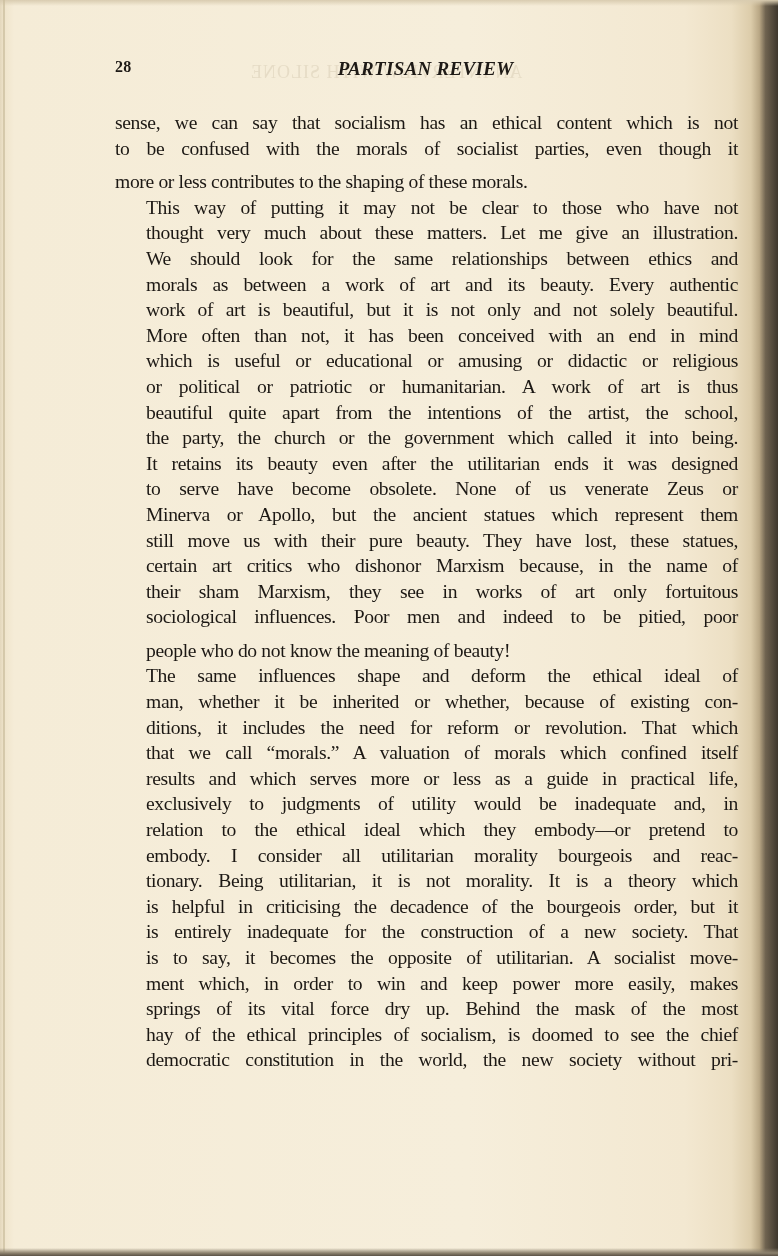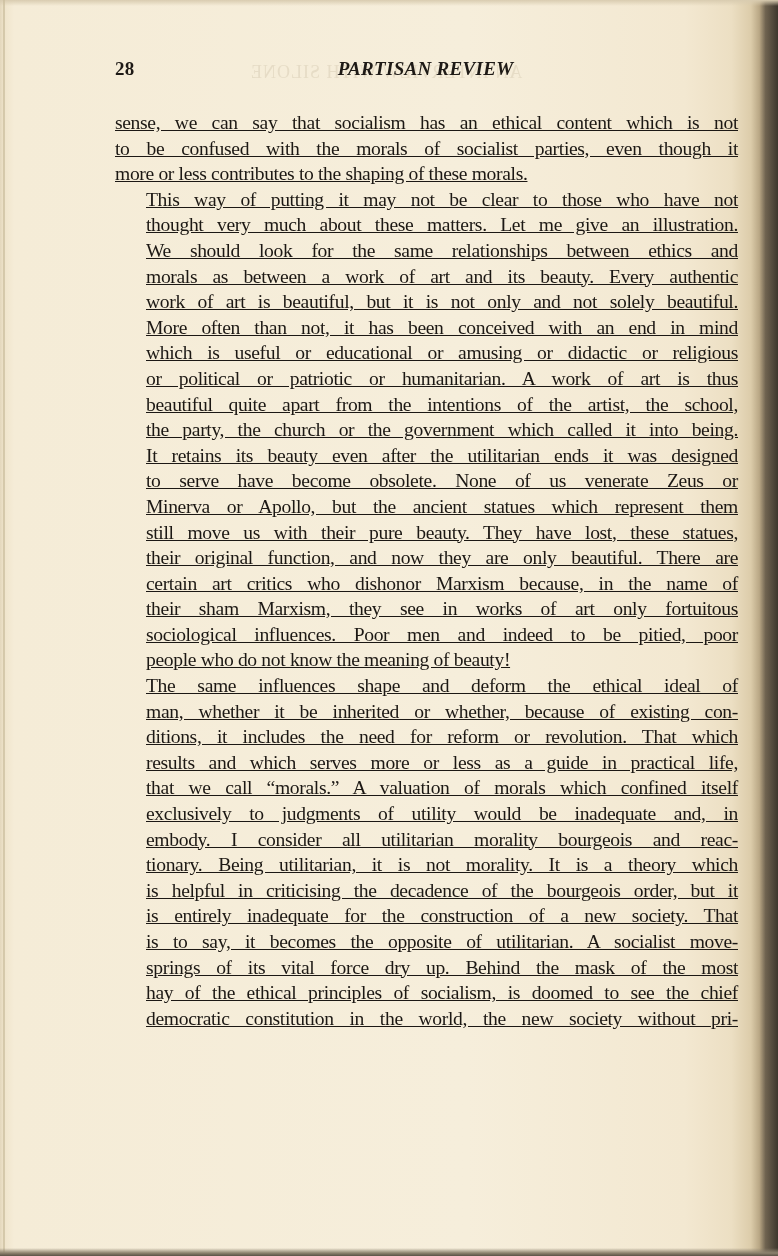--- a/index.html
+++ b/index.html
@@ -47,21 +47,21 @@
       position: absolute;
       top: 58px;
       left: 115px;
       width: 623px;
       height: 28px;
       color: #1e1a16;
     }
     .page-number {
       position: absolute;
       left: 0; top: 0;
-      font-size: 19px;
+      font-size: 16px;
       font-weight: bold;
       letter-spacing: 0.2px;
     }
     .running-title {
       position: absolute;
       left: 0; right: 0; top: 0;
       text-align: center;
       font-size: 19px;
       font-weight: bold;
       font-style: italic;
@@ -76,32 +76,32 @@
       color: #1c1814;
       font-size: 19.6px;
       line-height: 25.6px;
       letter-spacing: -0.35px;
       text-align: justify;
     }
     .body-text p {
       margin: 0;
       text-align: justify;
       text-align-last: justify;
-      text-decoration: underline;
     }
     .body-text p.indent {
       text-indent: 31px;
     }
     .body-text p .line {
       display: block;
       text-align: justify;
       text-align-last: justify;
     }
     .body-text p .line.last {
       text-align-last: left;
+      margin-top: 8px;
     }
     .ghost {
       
       position: absolute;
       left: 250px; top: 62px;
       font-size: 18px;
       color: #e6dcc6;
       transform: scaleX(-1);
       letter-spacing: 1px;
       pointer-events: none;
@@ -134,36 +134,37 @@
       <span class="line">work of art is beautiful, but it is not only and not solely beautiful.</span>
       <span class="line">More often than not, it has been conceived with an end in mind</span>
       <span class="line">which is useful or educational or amusing or didactic or religious</span>
       <span class="line">or political or patriotic or humanitarian. A work of art is thus</span>
       <span class="line">beautiful quite apart from the intentions of the artist, the school,</span>
       <span class="line">the party, the church or the government which called it into being.</span>
       <span class="line">It retains its beauty even after the utilitarian ends it was designed</span>
       <span class="line">to serve have become obsolete. None of us venerate Zeus or</span>
       <span class="line">Minerva or Apollo, but the ancient statues which represent them</span>
       <span class="line">still move us with their pure beauty. They have lost, these statues,</span>
-      <span class="line">their original function, and now they are only beautiful. There are</span>
       <span class="line">certain art critics who dishonor Marxism because, in the name of</span>
       <span class="line">their sham Marxism, they see in works of art only fortuitous</span>
       <span class="line">sociological influences. Poor men and indeed to be pitied, poor</span>
       <span class="line last">people who do not know the meaning of beauty!</span>
     </p>
     <p class="indent">
       <span class="line">The same influences shape and deform the ethical ideal of</span>
       <span class="line">man, whether it be inherited or whether, because of existing con-</span>
       <span class="line">ditions, it includes the need for reform or revolution. That which</span>
+      <span class="line">that we call “morals.” A valuation of morals which confined itself</span>
       <span class="line">results and which serves more or less as a guide in practical life,</span>
-      <span class="line">that we call “morals.” A valuation of morals which confined itself</span>
       <span class="line">exclusively to judgments of utility would be inadequate and, in</span>
+      <span class="line">relation to the ethical ideal which they embody—or pretend to</span>
       <span class="line">embody. I consider all utilitarian morality bourgeois and reac-</span>
       <span class="line">tionary. Being utilitarian, it is not morality. It is a theory which</span>
       <span class="line">is helpful in criticising the decadence of the bourgeois order, but it</span>
       <span class="line">is entirely inadequate for the construction of a new society. That</span>
       <span class="line">is to say, it becomes the opposite of utilitarian. A socialist move-</span>
+      <span class="line">ment which, in order to win and keep power more easily, makes</span>
       <span class="line">springs of its vital force dry up. Behind the mask of the most</span>
       <span class="line">hay of the ethical principles of socialism, is doomed to see the chief</span>
       <span class="line">democratic constitution in the world, the new society without pri-</span>
     </p>
   </div>
 </div>
 
 </body></html>

